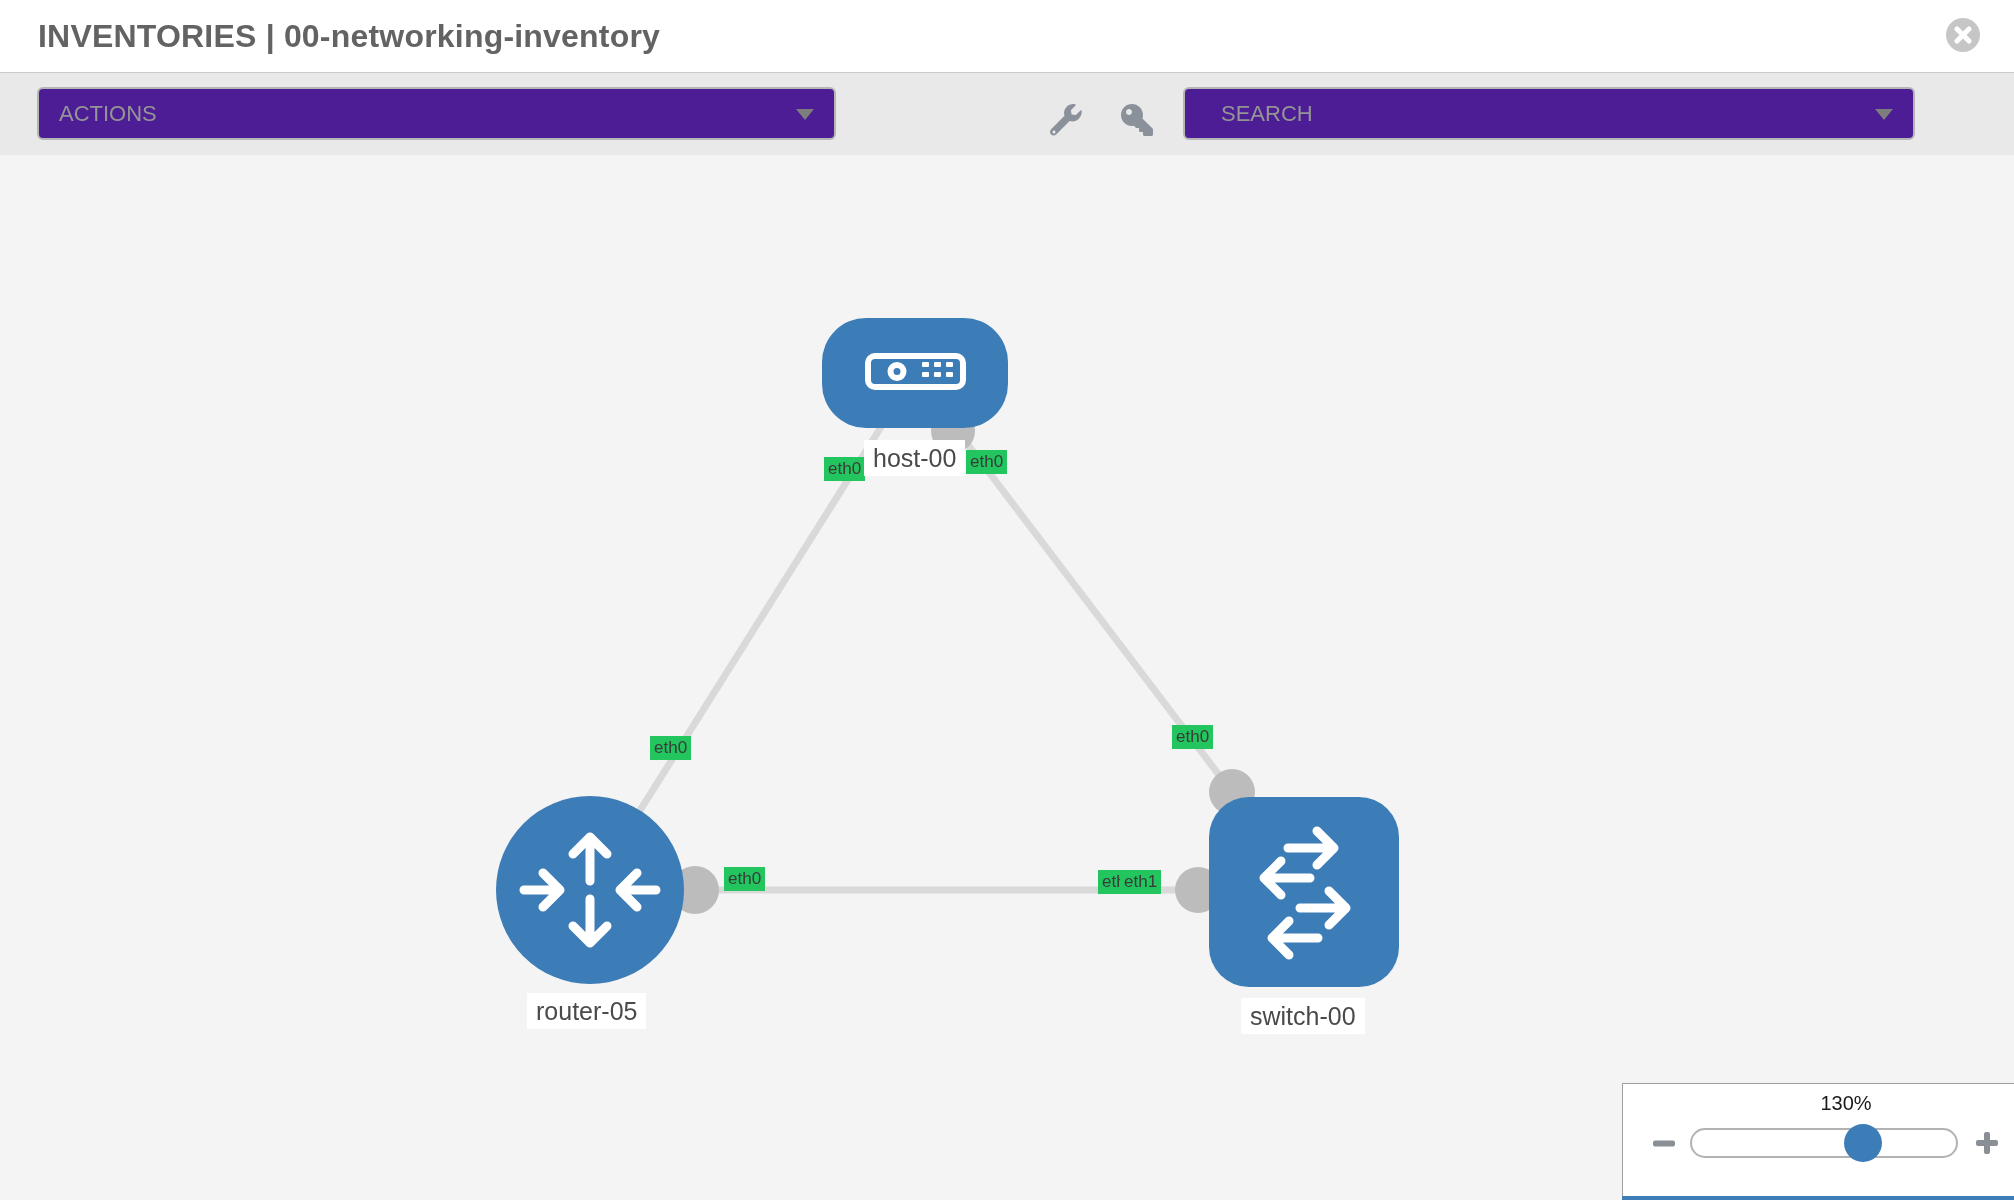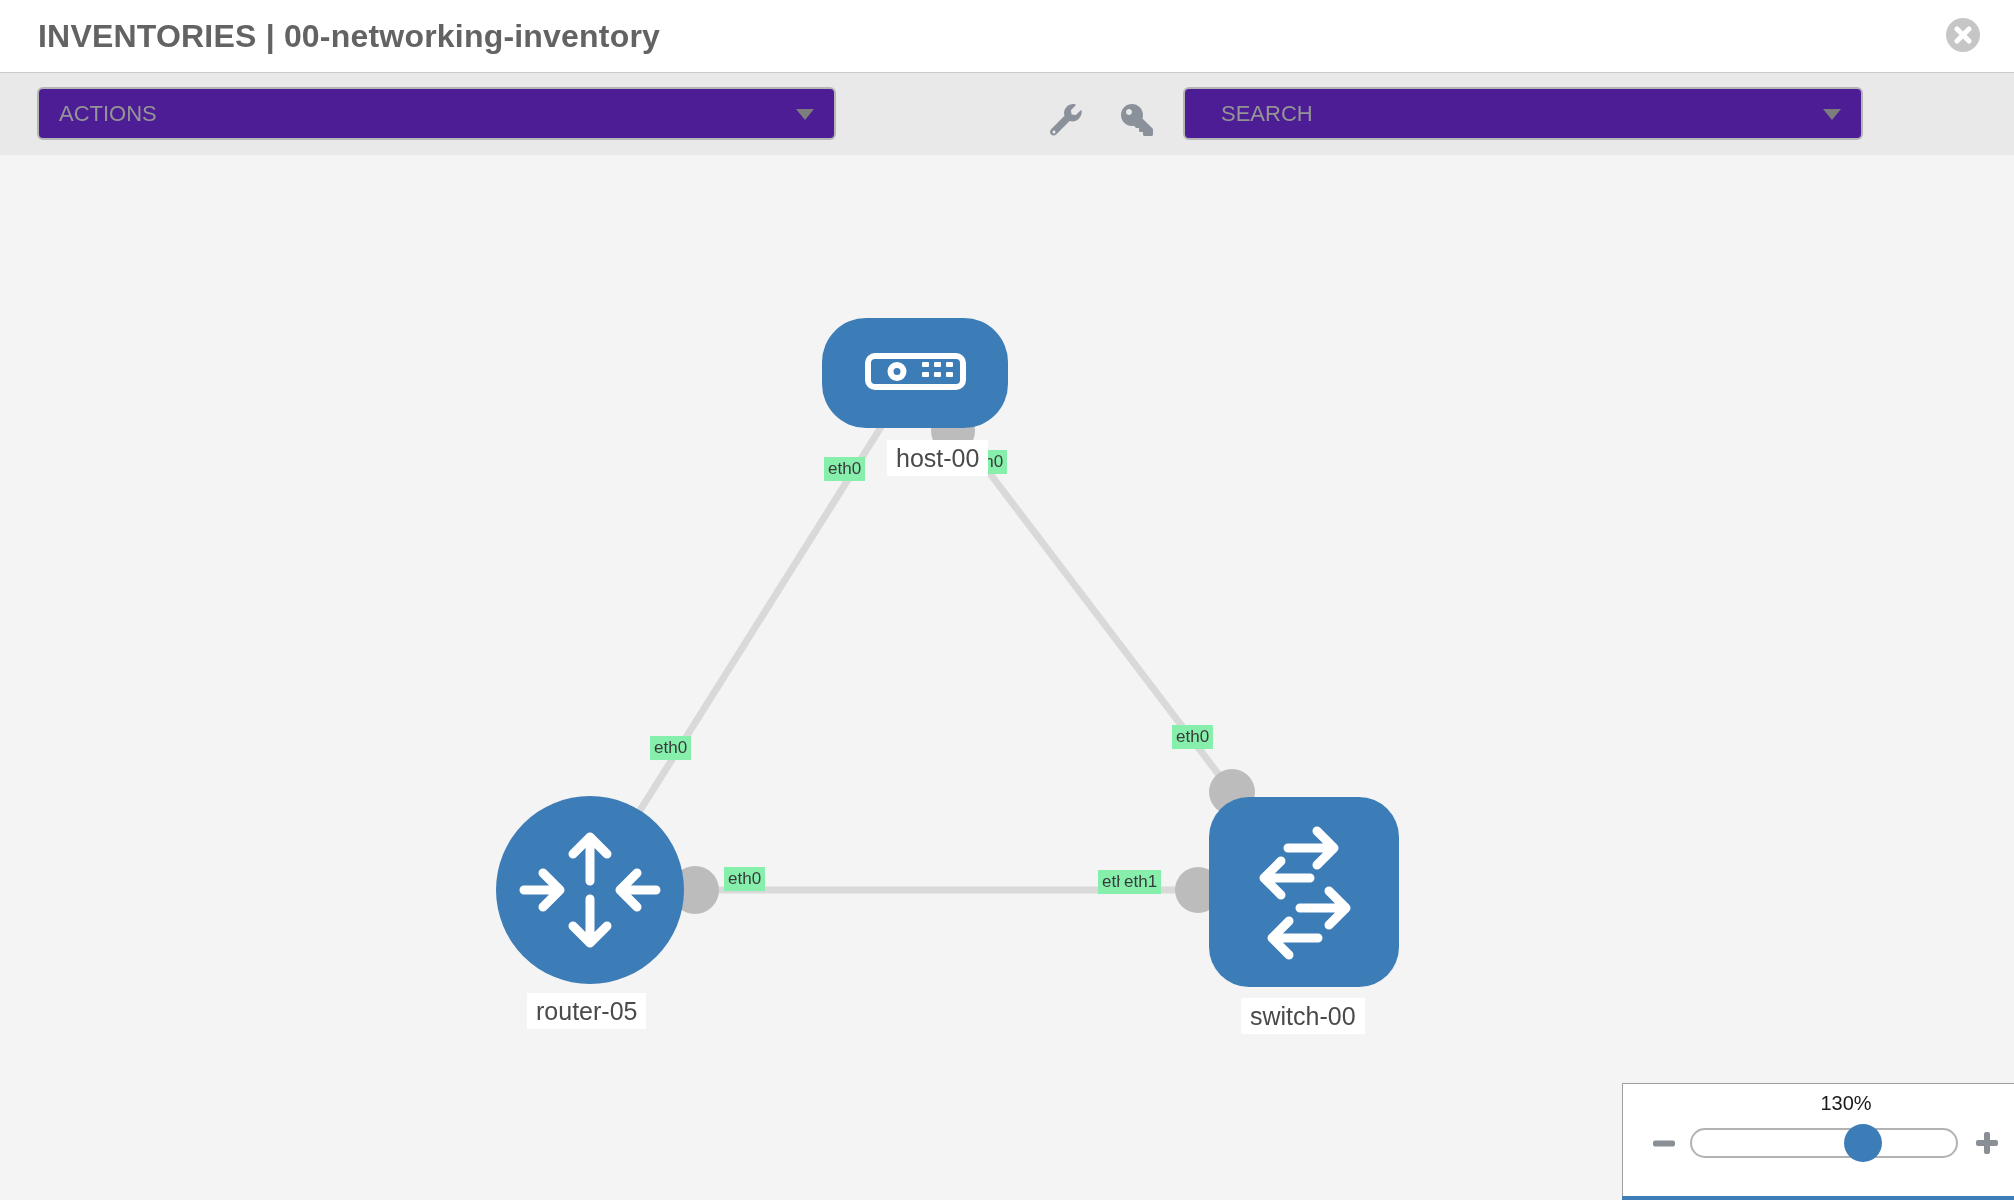--- a/index.html
+++ b/index.html
@@ -13,37 +13,37 @@
   .close-btn{position:absolute;left:1946px;top:18px;width:34px;height:34px;border-radius:50%;
       background:#c6c6c6;display:flex;align-items:center;justify-content:center;cursor:pointer;}
 
   
   .toolbar{position:absolute;left:0;top:72px;width:2014px;height:84px;background:#e9e9e9;
       border-top:1px solid #cbcbcb;border-bottom:1px solid #c6c6c6;box-sizing:border-box;}
   .dropdown{position:absolute;top:14px;height:53px;background:#4c1d95;border:2px solid #b5b5b5;
       border-radius:6px;box-sizing:border-box;display:flex;align-items:center;
       color:#959595;font-size:22px;padding:0 20px;cursor:pointer;}
   .dd-actions{left:37px;width:799px;}
-  .dd-search{left:1183px;width:680px;padding-left:36px;}
+  .dd-search{left:1183px;width:732px;padding-left:36px;}
   .caret{position:absolute;right:20px;top:50%;margin-top:-5px;width:0;height:0;
       border-left:9px solid transparent;border-right:9px solid transparent;border-top:11px solid #7d7d7d;}
   .tool-btn{position:absolute;top:24px;width:46px;height:46px;display:flex;align-items:center;
       justify-content:center;cursor:pointer;}
   .tool-wrench{left:1043px;}
   .tool-key{left:1114px;}
 
   
   .canvas{position:absolute;left:0;top:155px;width:2014px;height:1045px;background:#f4f4f4;}
   svg.graph{position:absolute;left:0;top:0;}
   .link{stroke:#d9d9d9;stroke-width:7;}
   .connector{fill:#bcbcbc;}
   .node-fill{fill:#3c7db8;}
   .icon-stroke{stroke:#fff;fill:none;stroke-linecap:round;stroke-linejoin:round;}
 
-  .plabel{position:absolute;background:#86efac;color:#3a3a3a;font-size:17px;line-height:20px;
+  .plabel{position:absolute;background:#22c55e;color:#3a3a3a;font-size:17px;line-height:20px;
       padding:2px 4px;white-space:nowrap;}
   .nlabel{position:absolute;background:#fff;color:#4a4a4a;font-size:25px;line-height:30px;
       padding:3px 9px;white-space:nowrap;}
 
   
   .zoom-panel{position:absolute;left:1622px;top:1083px;width:448px;height:117px;background:#fff;
       border:1px solid #9f9f9f;box-sizing:border-box;}
   .zoom-value{position:absolute;left:0;top:8px;width:100%;text-align:center;font-size:20px;color:#1a1a1a;}
   .zoom-minus{position:absolute;left:27px;top:44px;width:28px;height:30px;display:flex;
       align-items:center;justify-content:center;cursor:pointer;}
@@ -145,21 +145,21 @@
     </svg>
 
     <div class="plabel" style="left:824px;top:302px;">eth0</div>
     <div class="plabel" style="left:966px;top:295px;">eth0</div>
     <div class="plabel" style="left:650px;top:581px;">eth0</div>
     <div class="plabel" style="left:724px;top:712px;">eth0</div>
     <div class="plabel" style="left:1172px;top:570px;">eth0</div>
     <div class="plabel" style="left:1098px;top:715px;">eth1</div>
     <div class="plabel" style="left:1120px;top:715px;">eth1</div>
 
-    <div class="nlabel" style="left:887px;top:285px;">host-00</div>
+    <div class="nlabel" style="left:864px;top:285px;">host-00</div>
     <div class="nlabel" style="left:527px;top:838px;">router-05</div>
     <div class="nlabel" style="left:1241px;top:843px;">switch-00</div>
   </div>
 
   <div class="zoom-panel">
     <div class="zoom-value">130%</div>
     <div class="zoom-minus">
       <svg width="26" height="26" viewBox="0 0 26 26">
         <rect x="2" y="10.5" width="22" height="6" rx="2" fill="#8a8f96"></rect>
       </svg>

